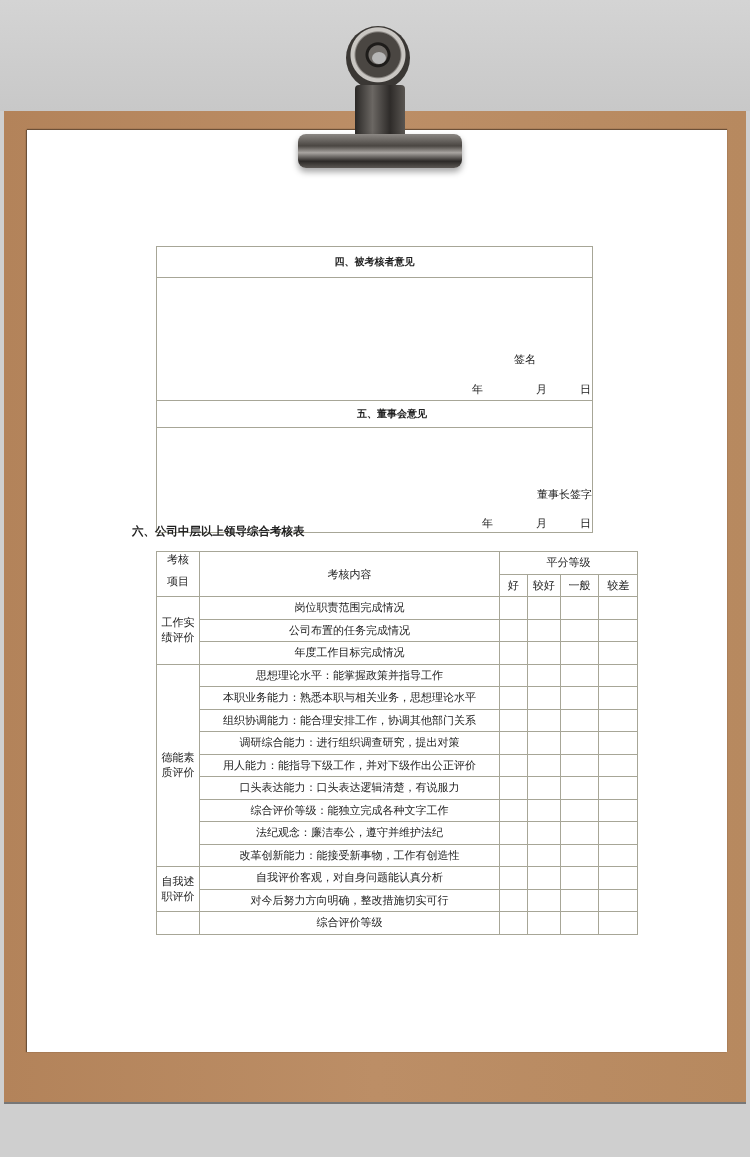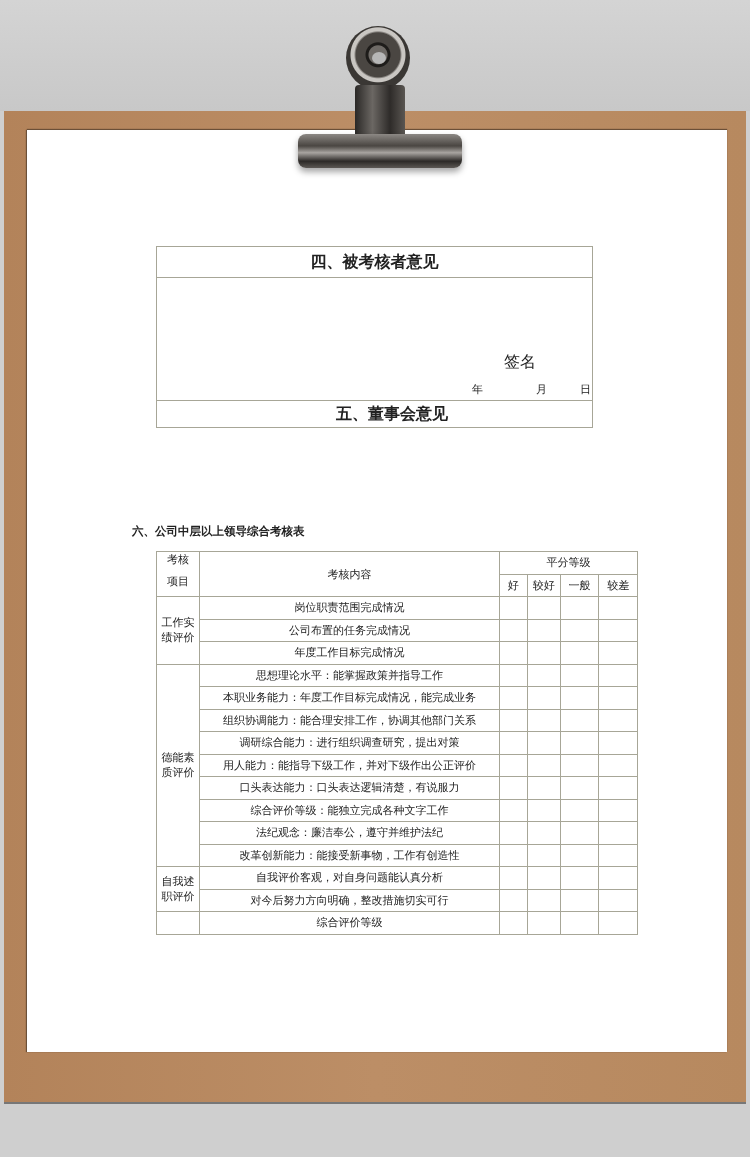--- a/index.html
+++ b/index.html
@@ -18,23 +18,23 @@
   .clip-neck { position:absolute; left:355px; top:85px; width:50px; height:55px;
                background:linear-gradient(90deg,#2a2826,#6b6763 35%,#2e2b29 70%,#5a5652);
                border-radius:4px; }
   .clip-bar { position:absolute; left:298px; top:134px; width:164px; height:34px; border-radius:8px;
               background:linear-gradient(#8c8884,#4a4642 35%,#a8a4a0 55%,#2c2927 80%,#5c5854);
               box-shadow:0 4px 6px rgba(0,0,0,.35); }
   table { border-collapse:collapse; position:absolute; }
   td { border:1px solid #a7a697; padding:0; font-size:11px; text-align:center; vertical-align:middle; }
   .t1 { left:156px; top:246px; width:437px; }
   .t1 td { border-width:1.5px; }
-  .hdr { font-weight:bold; height:30px; font-size:16px; }
+  .hdr { font-weight:bold; height:30px; font-size:10px; }
   .box { position:relative; }
-  .sign { position:absolute; right:56px; font-size:16px; }
+  .sign { position:absolute; right:56px; font-size:11px; }
   .date { position:absolute; right:0; font-size:11px; width:120px; }
   .date span { position:absolute; }
   .sec6 { position:absolute; left:132px; top:524px; font-size:11.5px; font-weight:bold; font-family:"DejaVu Sans","Liberation Sans",sans-serif; }
   .t2 { left:156px; top:551px; width:482px; }
   .t2 td { height:21.5px; font-size:11px; }
   .t2 .cat { font-size:11px; line-height:15px; }
 </style>
 </head>
 <body>
 
@@ -59,20 +59,32 @@
       <div class="date" style="top:104px;height:14px;width:120px;">
         <span style="left:0;">年</span>
         <span style="left:64px;">月</span>
         <span style="right:1px;">日</span>
       </div>
     </div>
   </td>
       </tr>
   <tr>
         <td class="hdr" style="height:26px;padding-left:35px;">五、董事会意见</td>
+      </tr>
+  <tr>
+        <td style="height:104px;">
+    <div class="box" style="height:104px;">
+      <span class="sign" style="top:59px;right:0;">董事长签字</span>
+      <div class="date" style="top:88px;height:14px;width:110px;">
+        <span style="left:0;">年</span>
+        <span style="left:54px;">月</span>
+        <span style="right:1px;">日</span>
+      </div>
+    </div>
+  </td>
       </tr>
 </tbody>
   </table>
 
 <div class="sec6">六、公司中层以上领导综合考核表</div>
 
 <table class="t2">
   <colgroup>
     <col style="width:39px">
       <col style="width:272px">
@@ -128,21 +140,21 @@
       <div>德能素</div>
       <div>质评价</div>
     </td>
     <td>思想理论水平：能掌握政策并指导工作</td>
     <td></td>
         <td></td>
         <td></td>
         <td></td>
   </tr>
   <tr>
-        <td>本职业务能力：年度工作目标完成情况，能完成业务</td>
+        <td>本职业务能力：熟悉本职与相关业务，思想理论水平</td>
     <td></td>
         <td></td>
         <td></td>
         <td></td>
       </tr>
   <tr>
         <td>组织协调能力：能合理安排工作，协调其他部门关系</td>
     <td></td>
         <td></td>
         <td></td>

